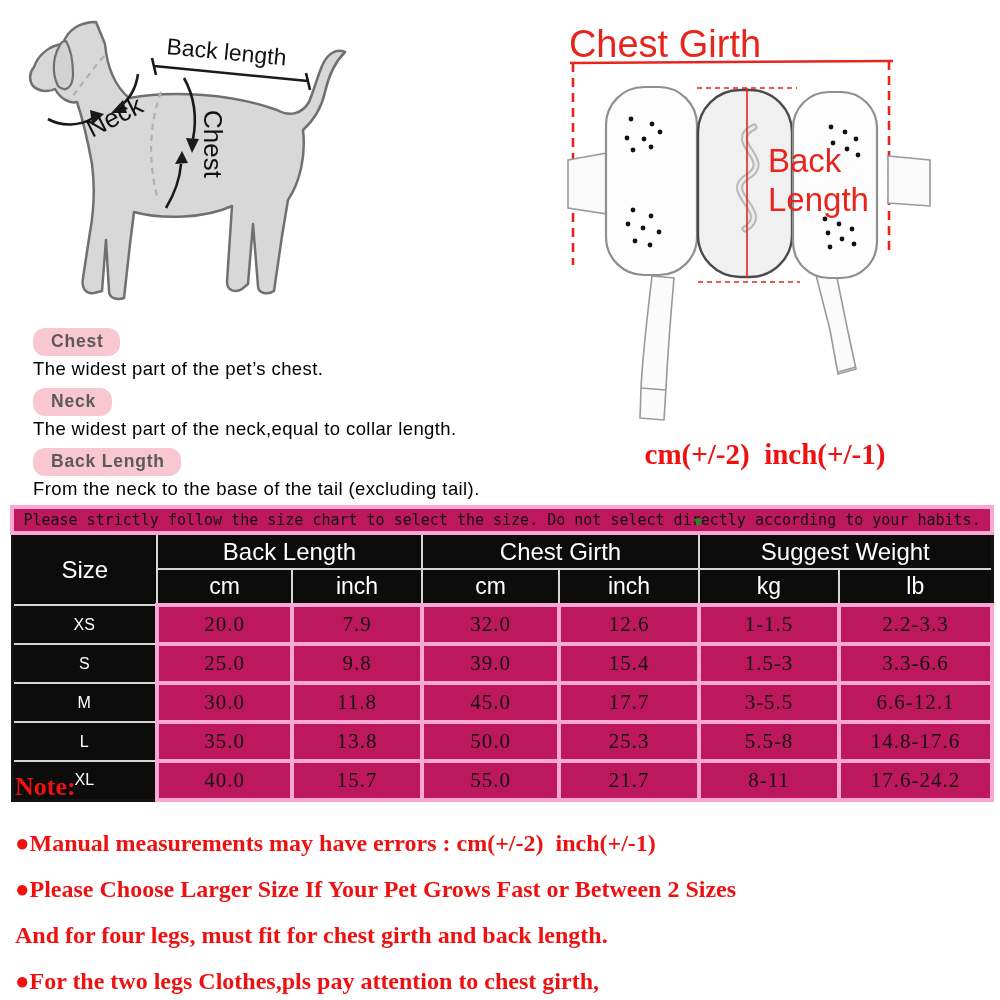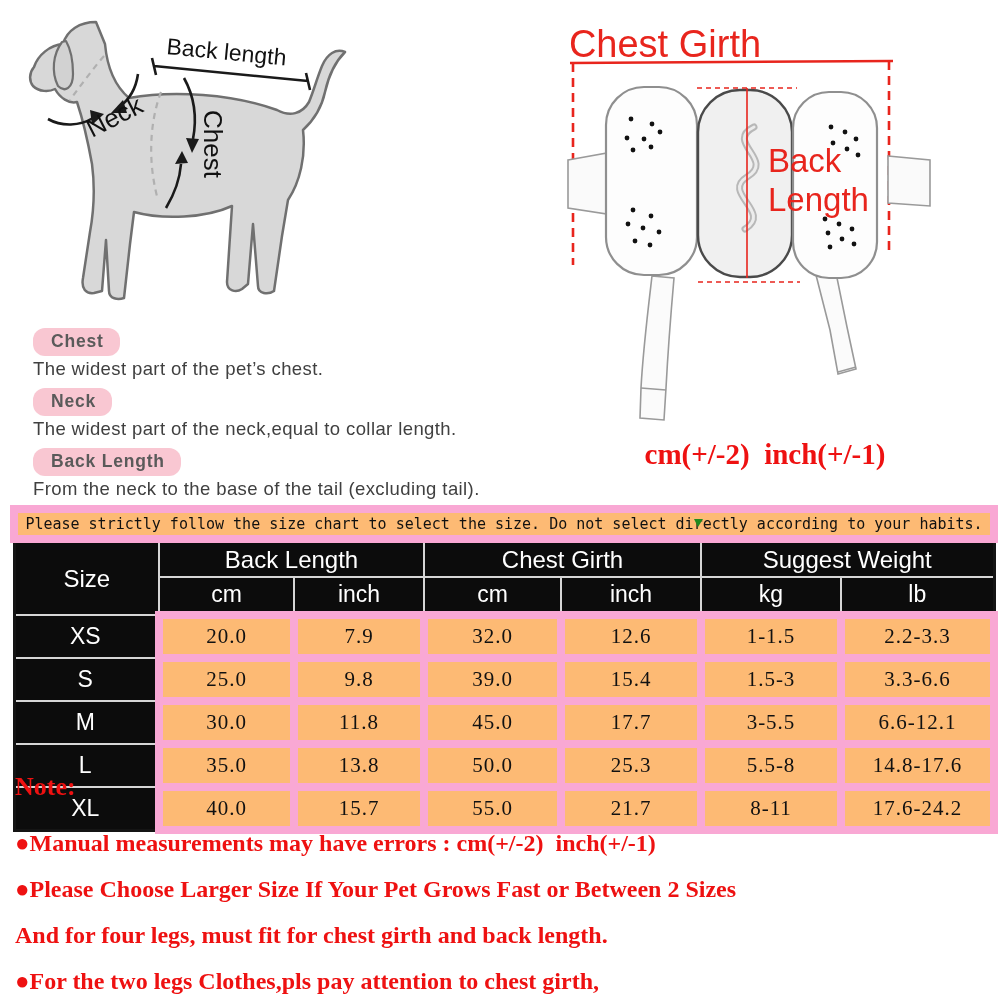--- a/index.html
+++ b/index.html
@@ -11,43 +11,43 @@
 
   
   #definitions { left:33px; top:328px; width:500px; }
   .def-item { margin-bottom:8px; }
   .def-term {
     display:inline-block; background:#f9c7d2; color:#5a5a5a;
     font-size:17.5px; font-weight:bold; letter-spacing:0.8px;
     padding:3px 16px 4px 18px; border-radius:12px;
   }
   .def-text {
-    font-size:18.5px; color:#404040; letter-spacing:0.4px; margin-top:2px;
+    font-size:18.5px; color:#000000; letter-spacing:0.4px; margin-top:2px;
   }
 
   
   #tolerance {
     left:600px; top:438px; width:330px; text-align:center;
     font-family:"Liberation Serif", serif; font-weight:bold;
     font-size:29px; color:#ee1111; white-space:pre;
   }
 
   
   #size-table-wrap { left:10px; top:505px; }
   table#size-table { border-collapse:collapse; border:3px solid #141414; width:980px; table-layout:fixed; }
-  #size-table td { text-align:center; vertical-align:middle; padding:0; border:8px solid #f9a8d4; background:#fdba74; color:#111; }
+  #size-table td { text-align:center; vertical-align:middle; padding:0; border:4px solid #f9a8d4; background:#be185d; color:#111; }
   #size-table td.dark { background:#0c0c0c; color:#ffffff; border:2px solid #d6d6d6; }
   #size-table tr.notice-row td {
     height:22px; font-family:"DejaVu Sans Mono", monospace; font-size:15px; letter-spacing:0px;
   }
   #size-table tr.head1 td { height:33px; font-size:24px; }
   #size-table tr.head2 td { height:33px; font-size:23px; }
   #size-table td.size-head { font-size:26px;margin-top:8px; }
   #size-table tr.data-row td { height:35px; }
-  #size-table td.size-cell { font-size:23px; }
+  #size-table td.size-cell { font-size:16px; }
   #size-table td.num {
     font-family:"Liberation Serif", serif; font-size:21px; letter-spacing:1px;
   }
 
   
   #notes { left:15px; top:772px; width:970px; color:#ee1111; font-family:"Liberation Serif", serif; font-weight:bold; }
   #notes .heading { font-size:26px; margin-bottom:28px; }
   #notes .note-line { font-size:24px; margin-bottom:19px; white-space:pre-wrap; }
 
   

